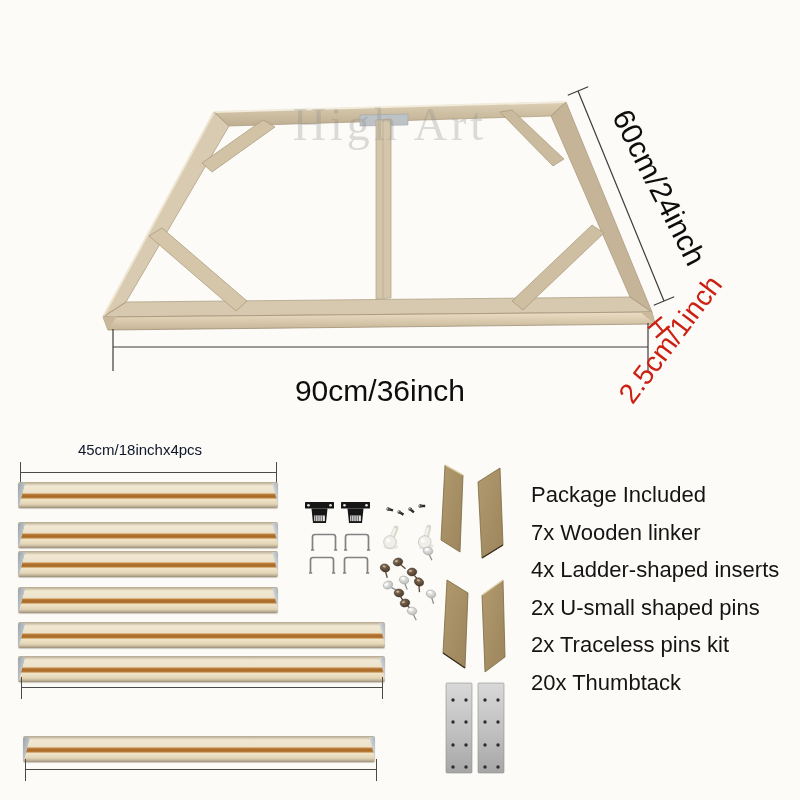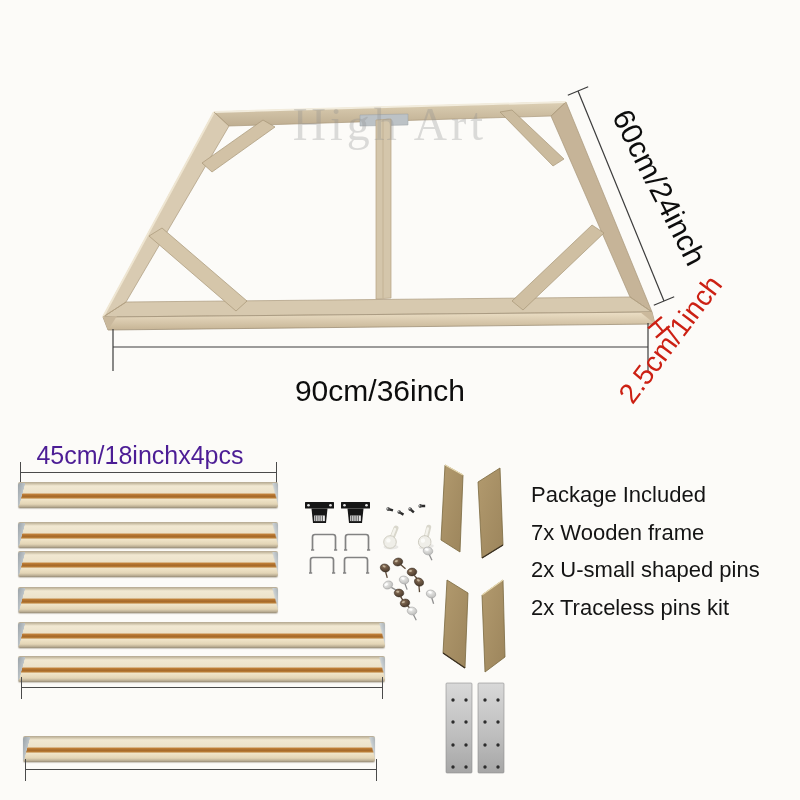--- a/index.html
+++ b/index.html
@@ -35,21 +35,21 @@
 
   
   .dim{position:absolute;height:0;border-top:1.3px solid #4a4a4a;}
   .dim::before,.dim::after{content:"";position:absolute;top:-11px;width:1.3px;height:22px;background:#4a4a4a;}
   .dim::before{left:0;}
   .dim::after{right:0;}
   .d1{left:20px;top:452px;width:257px}
   .d2{left:21px;top:667px;width:362px}
   .d3{left:25px;top:749px;width:352px}
 
-  .dim-label{position:absolute;font-size:25px;color:#4c1d95;transform:translateX(-50%);white-space:nowrap;}
+  .dim-label{position:absolute;font-size:15px;color:#0f172a;transform:translateX(-50%);white-space:nowrap;}
   .dl1{left:140px;top:421px}
   .dl2{left:185px;top:679px}
   .dl3{left:193px;top:760px}
 
   
   .pkg{position:absolute;left:531px;top:456px;font-size:22px;line-height:37.5px;color:#141414;}
   .pkg div{white-space:nowrap;}
 </style>
 </head>
 <body>
@@ -256,18 +256,20 @@
           <circle cx="498" cy="725" r="1.7"></circle>
         <circle cx="485" cy="747" r="1.7"></circle>
           <circle cx="498" cy="747" r="1.7"></circle>
       </g>
     </g>
   </svg>
 
   <div class="pkg">
     <div>Package Included</div>
 
-  <div>7x Wooden frame</div>
+  <div>7x Wooden linker</div>
+      <div>4x Ladder-shaped inserts</div>
       <div>2x U-small shaped pins</div>
       <div>2x Traceless pins kit</div>
+      <div>20x Thumbtack</div>
     </div>
 
 </div>
 
 </body></html>

